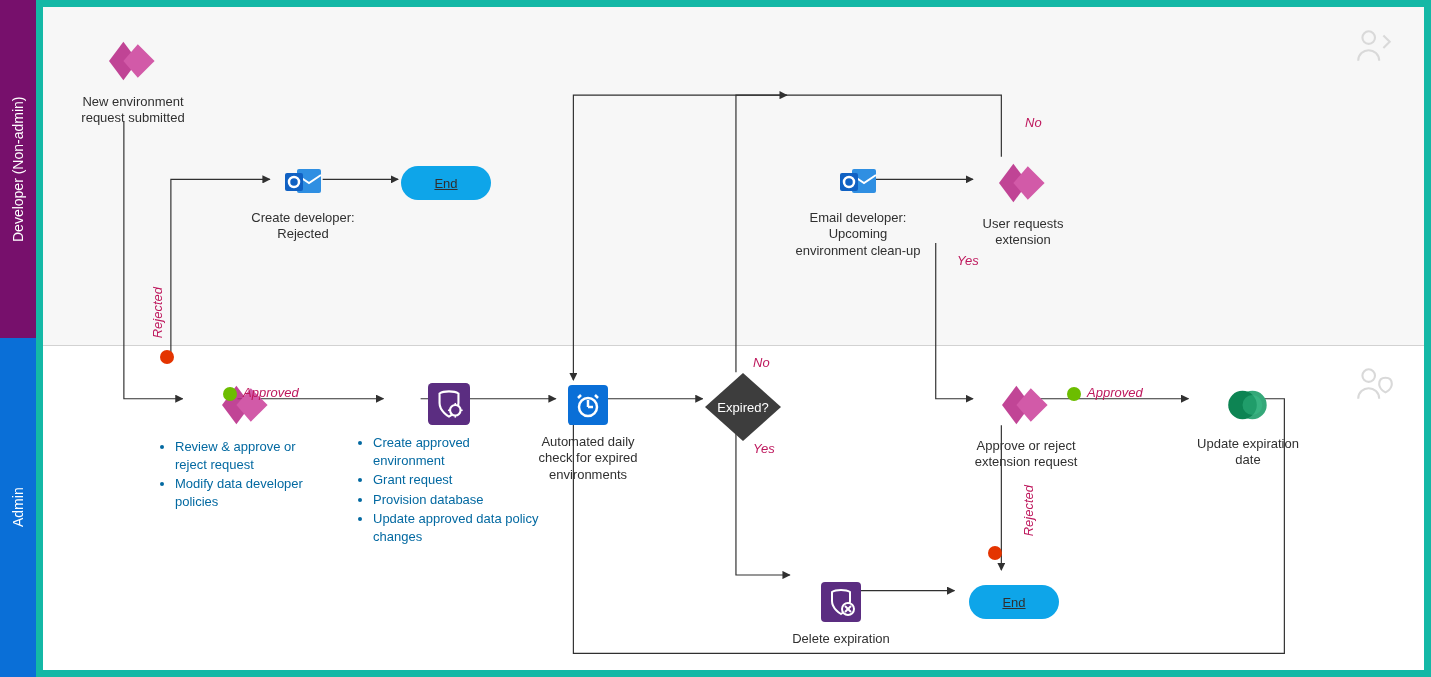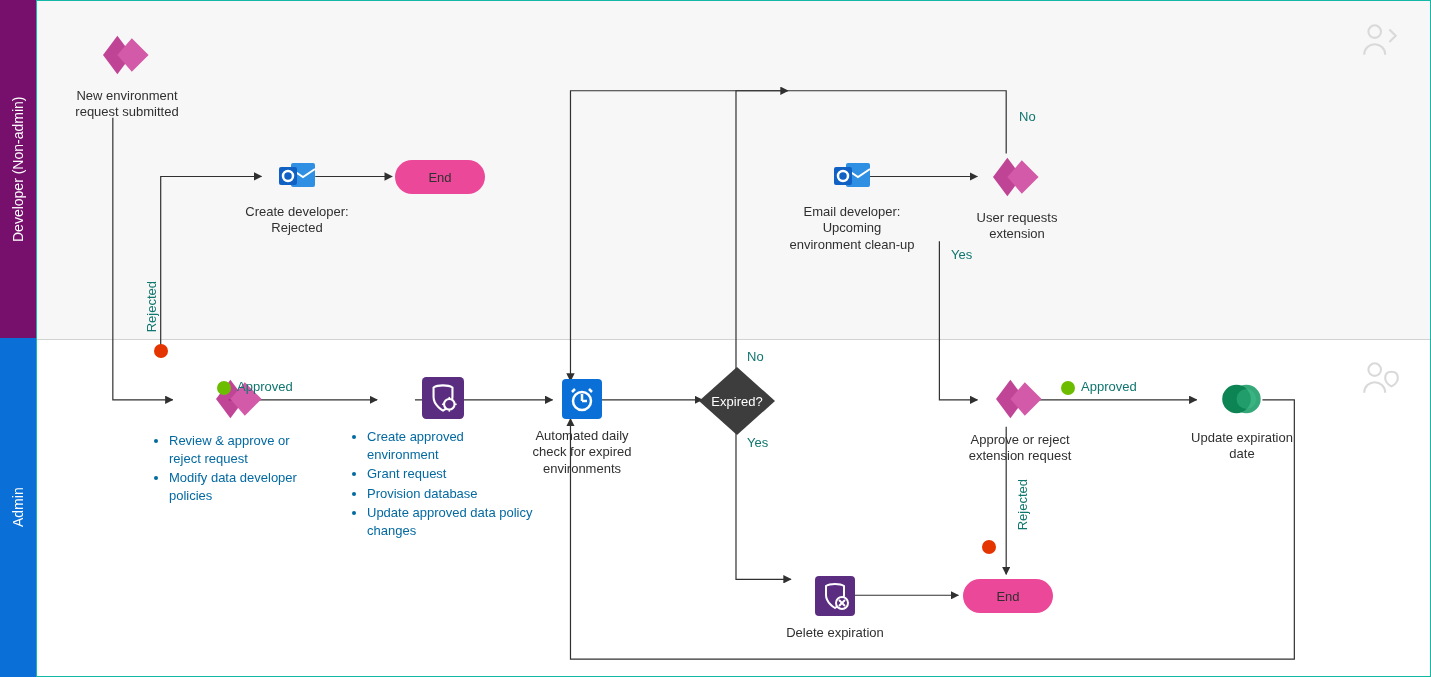--- a/index.html
+++ b/index.html
@@ -9,39 +9,39 @@
     color: #303030;
     background: #ffffff;
     width: 1431px;
     height: 677px;
     position: relative;
   }
   .swimlane-border { position:absolute; left:0; top:0; width:36px; height:100%; }
   .lane-header { position:absolute; left:0; width:36px; display:flex; align-items:center; justify-content:center; writing-mode:vertical-rl; transform:rotate(180deg); color:#fff; font-size:14px; }
   .lane-dev { top:0; height:338px; background:#77106c; }
   .lane-adm { top:338px; height:339px; background:#0a6fd7; }
-  .canvas { position:absolute; left:36px; top:0; right:0; bottom:0; border:1px solid #14b8a6; }
+  .canvas { position:absolute; left:36px; top:0; right:0; bottom:0; border:7px solid #14b8a6; }
   .lane-bg-dev { position:absolute; left:0; top:0; right:0; height:338px; background:#f7f7f7; }
   .lane-bg-adm { position:absolute; left:0; top:338px; right:0; bottom:0; background:#ffffff; }
   .lane-sep { position:absolute; left:0; right:0; top:338px; height:1px; background:#d2d2d2; }
 
   svg.overlay { position:absolute; left:0; top:0; width:100%; height:100%; pointer-events:none; }
 
   .node { position:absolute; text-align:center; }
   .node-label { font-size:13px; color:#303030; line-height:1.25; display:block; }
   .bullets { text-align:left; font-size:13px; color:#0369a1; line-height:1.35; }
   .bullets li { margin-left:14px; list-style:disc; margin-bottom:2px; }
 
-  .end-pill { position:absolute; width:90px; height:34px; border-radius:17px; background:#ec4899; display:flex; align-items:center; justify-content:center; font-size:13px; color:#303030; }
+  .end-pill { position:absolute; width:90px; height:34px; border-radius:17px; background:#0ea5e9; display:flex; align-items:center; justify-content:center; font-size:13px; color:#303030;text-decoration:underline; }
 
   .dot { position:absolute; width:14px; height:14px; border-radius:50%; }
   .dot.green { background:#6cbd00; }
   .dot.red { background:#e43400; }
 
-  .edge-label { position:absolute; font-size:13px; color:#0f766e; }
+  .edge-label { position:absolute; font-size:13px; color:#be185d;font-style:italic; }
   .edge-label.v { writing-mode:vertical-rl; transform:rotate(180deg); }
 
   .corner-icon { position:absolute; top:18px; right:28px; color:#d9d9d9; }
   .corner-icon svg { width:42px; height:42px; }
   .corner-icon.adm { top:356px; }
 
   
   .ico { display:block; margin:0 auto 6px; }
 </style>
 </head>

